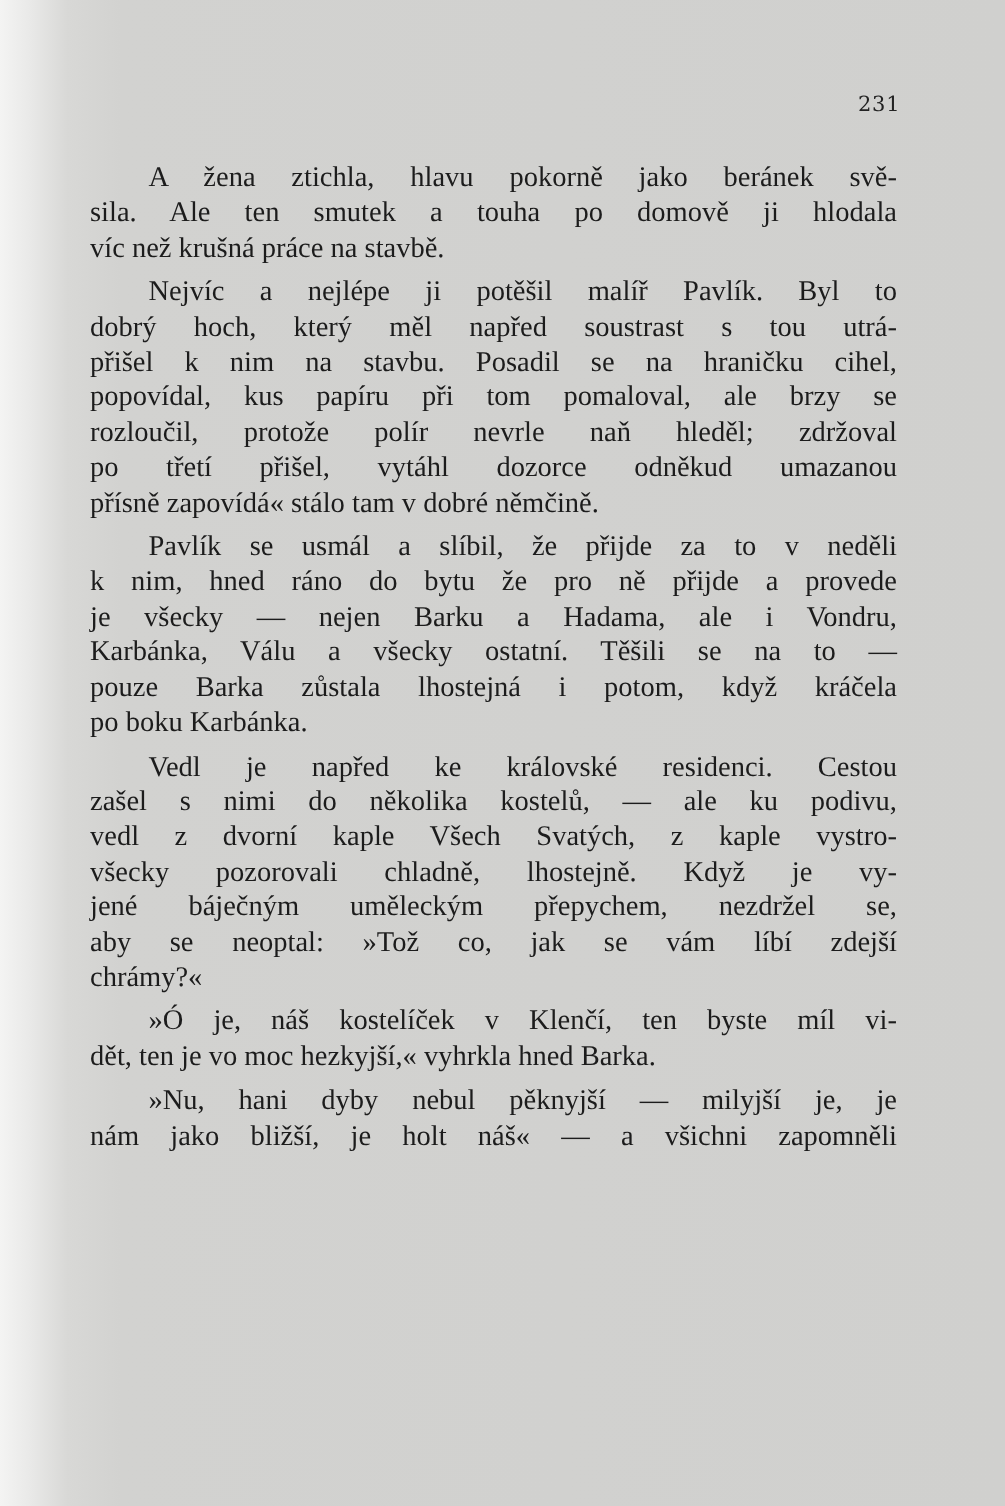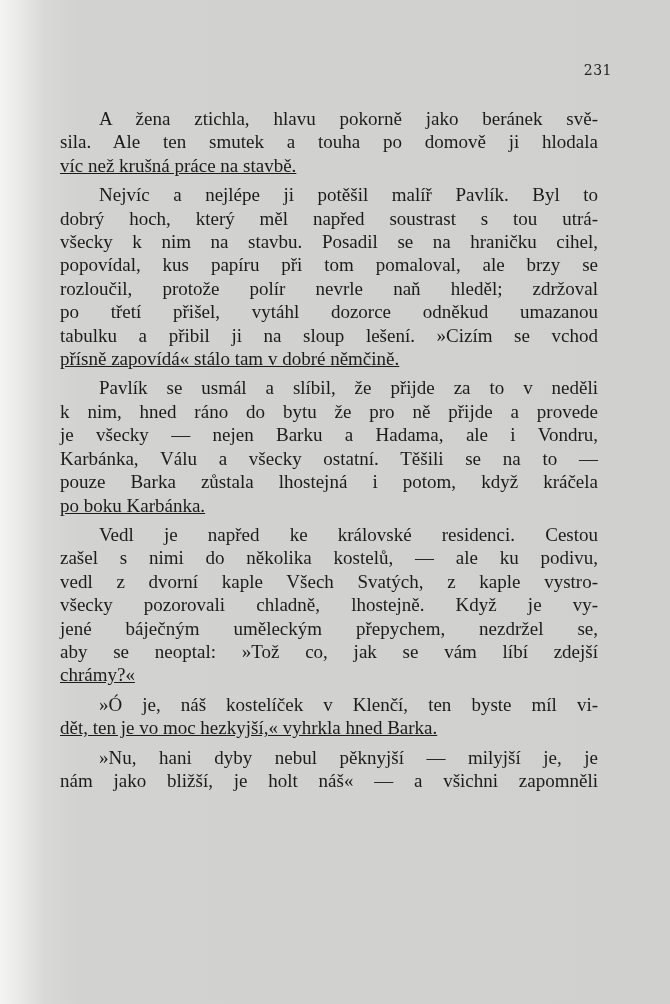--- a/index.html
+++ b/index.html
@@ -19,21 +19,20 @@
       width: 670px;
       height: 1004px;
       background:
         linear-gradient(to right, #f4f4f3 0px, #e9e9e8 20px, #d8d8d6 45px, #d2d2d0 80px, #d0d0ce 100%);
     }
     .page-number {
       position: absolute;
       top: 62px;
       left: 572px;
       width: 40px;
-      text-align: right;
       font-family: "DejaVu Serif", serif;
       font-size: 14px;
       color: #222;
       letter-spacing: 0.5px;
     }
     .text-block {
       position: absolute;
       left: 60px;
       top: 107px;
       width: 538px;
@@ -48,21 +47,20 @@
       margin: 0 0 6px 0;
     }
     .line {
       display: block;
       text-align: justify;
       text-align-last: justify;
       white-space: nowrap;
     }
     .line.last {
       text-align-last: left;
-      text-decoration: underline;
     }
     .line.indent {
       padding-left: 39px;
     }
   </style>
 </head>
 <body>
 
 <div class="page">
   <div class="page-number">231</div>
@@ -71,25 +69,24 @@
 
     <div class="para">
       <span class="line indent">A žena ztichla, hlavu pokorně jako beránek svě-</span>
       <span class="line">sila. Ale ten smutek a touha po domově ji hlodala</span>
       <span class="line last">víc než krušná práce na stavbě.</span>
     </div>
 
     <div class="para">
       <span class="line indent">Nejvíc a nejlépe ji potěšil malíř Pavlík. Byl to</span>
       <span class="line">dobrý hoch, který měl napřed soustrast s tou utrá-</span>
-      <span class="line">všecky k nim na stavbu. Posadil se na hraničku cihel,</span>
+      <span class="line">přišel k nim na stavbu. Posadil se na hraničku cihel,</span>
       <span class="line">popovídal, kus papíru při tom pomaloval, ale brzy se</span>
       <span class="line">rozloučil, protože polír nevrle naň hleděl; zdržoval</span>
       <span class="line">po třetí přišel, vytáhl dozorce odněkud umazanou</span>
-      <span class="line">tabulku a přibil ji na sloup lešení. »Cizím se vchod</span>
       <span class="line last">přísně zapovídá« stálo tam v dobré němčině.</span>
     </div>
 
     <div class="para">
       <span class="line indent">Pavlík se usmál a slíbil, že přijde za to v neděli</span>
       <span class="line">k nim, hned ráno do bytu že pro ně přijde a provede</span>
       <span class="line">je všecky — nejen Barku a Hadama, ale i Vondru,</span>
       <span class="line">Karbánka, Válu a všecky ostatní. Těšili se na to —</span>
       <span class="line">pouze Barka zůstala lhostejná i potom, když kráčela</span>
       <span class="line last">po boku Karbánka.</span>

